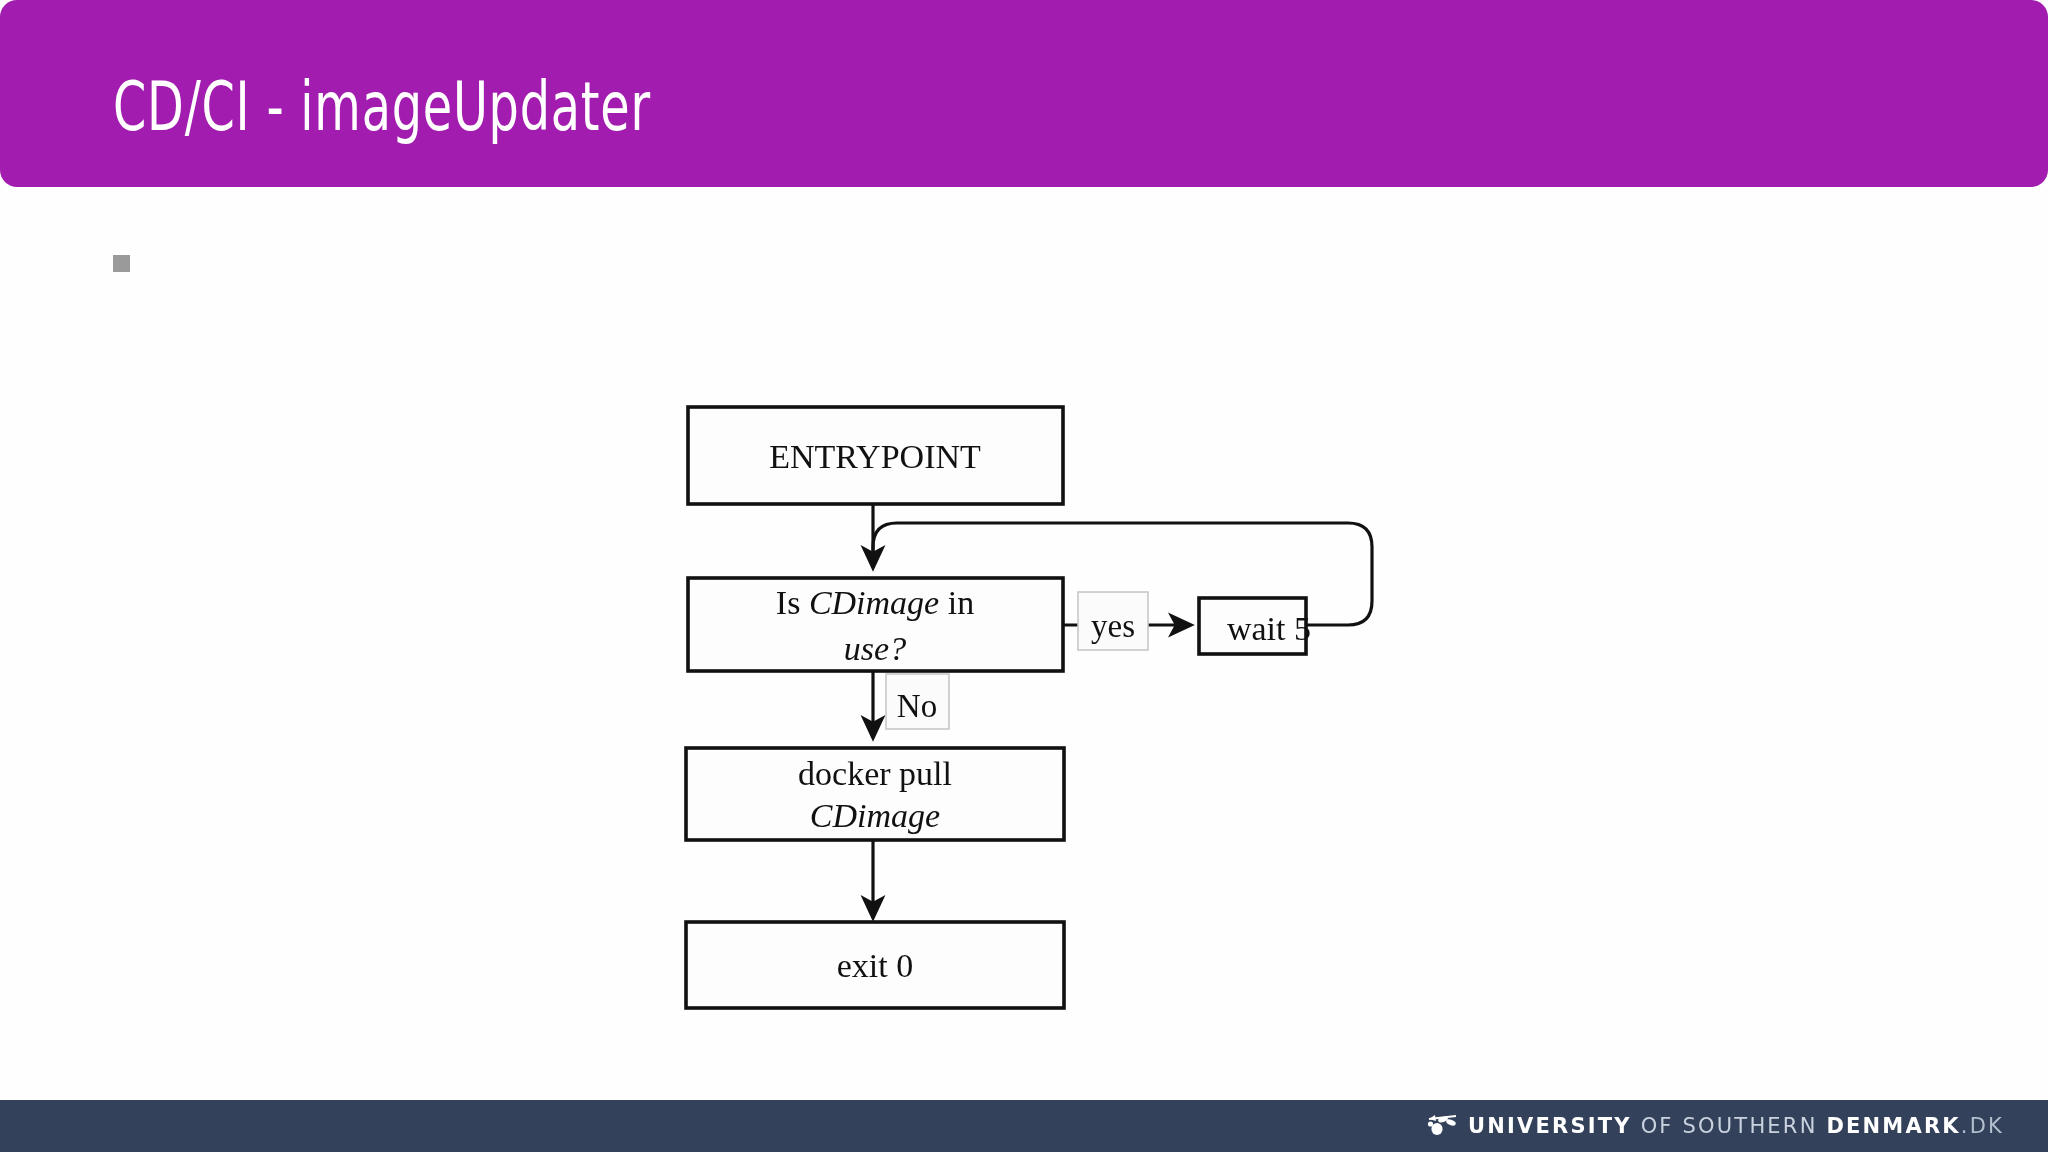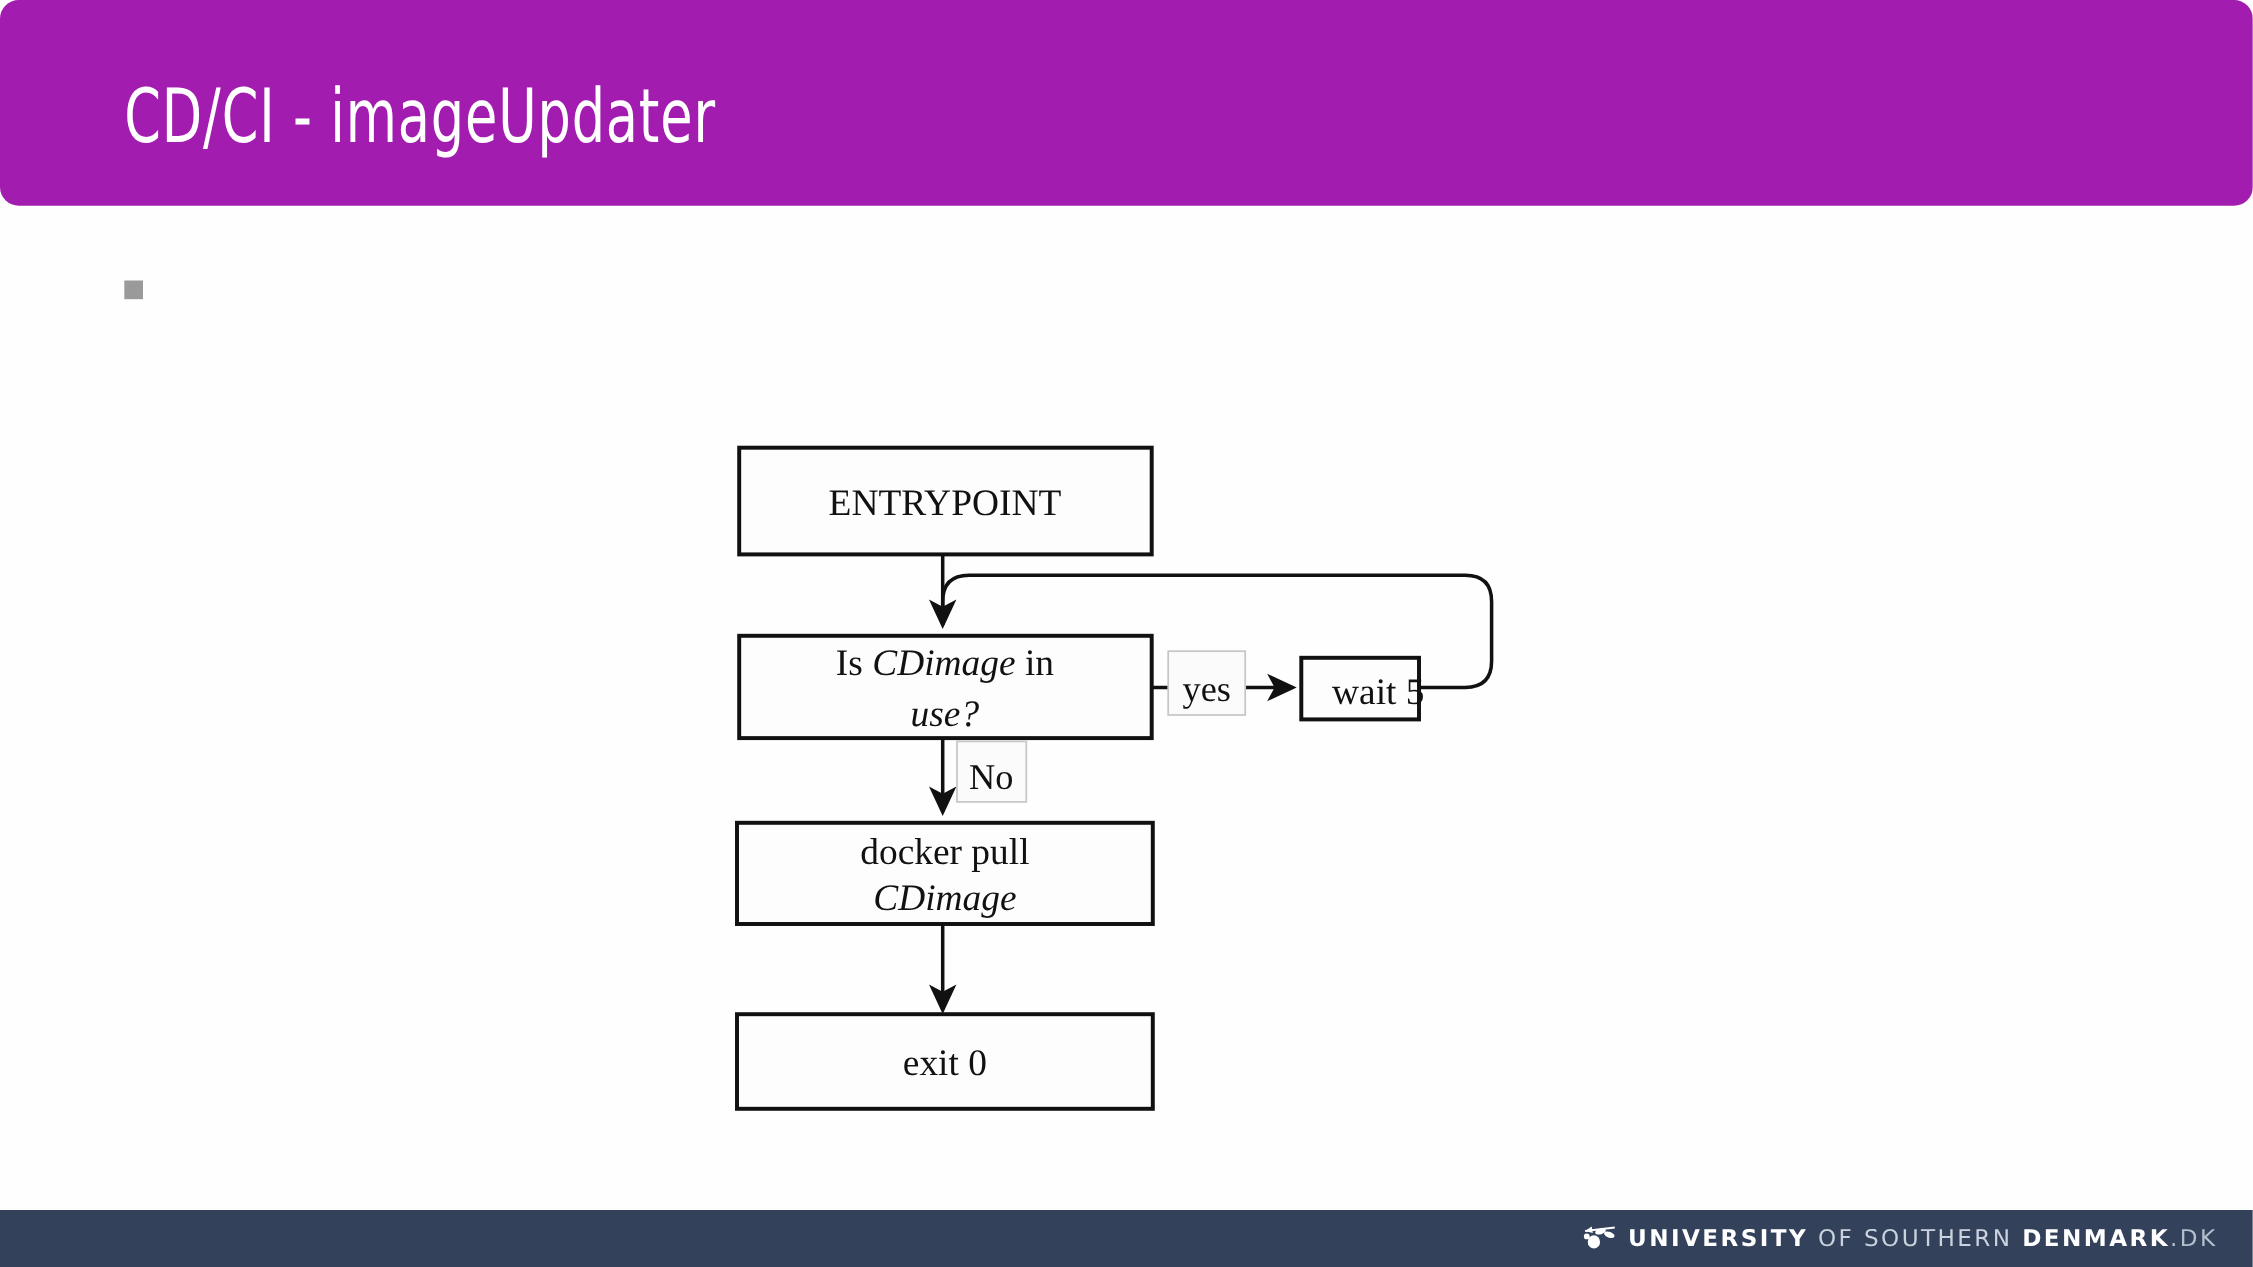--- a/index.html
+++ b/index.html
@@ -60,21 +60,21 @@
     font-family: "DejaVu Sans", "Liberation Sans", sans-serif;
     font-size: 47px;
     color: #141414;
     white-space: nowrap;
     line-height: 1.1;
   }
 
   
   .flowchart {
     position: absolute;
-    left: 0;
+    left: 16px;
     top: 0;
     width: 2004px;
     height: 1152px;
     pointer-events: none;
   }
   .fc-svg { display: block; }
 
   .fc-box-label {
     font-family: "Liberation Serif", "DejaVu Serif", serif;
     font-size: 34px;
@@ -90,21 +90,21 @@
   .slide-footer {
     position: absolute;
     left: 0;
     top: 1100px;
     width: 2048px;
     height: 52px;
     background: #33415a;
   }
   .footer-brand {
     position: absolute;
-    right: 32px;
+    right: 44px;
     top: 50%;
     transform: translateY(-50%);
     display: flex;
     align-items: center;
     white-space: nowrap;
   }
   .footer-logo {
     width: 34px;
     height: 26px;
     margin-right: 8px;

